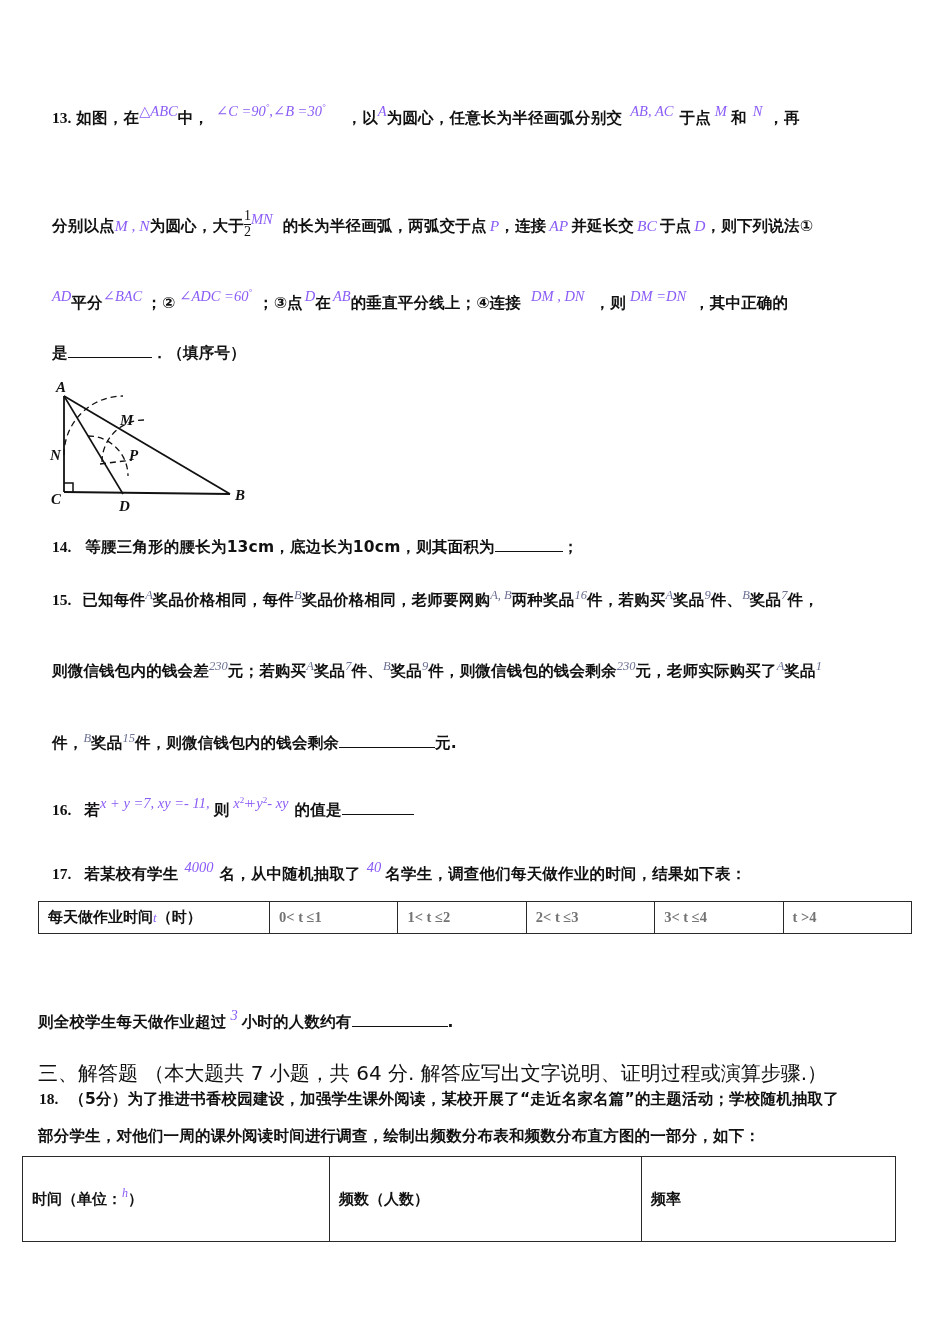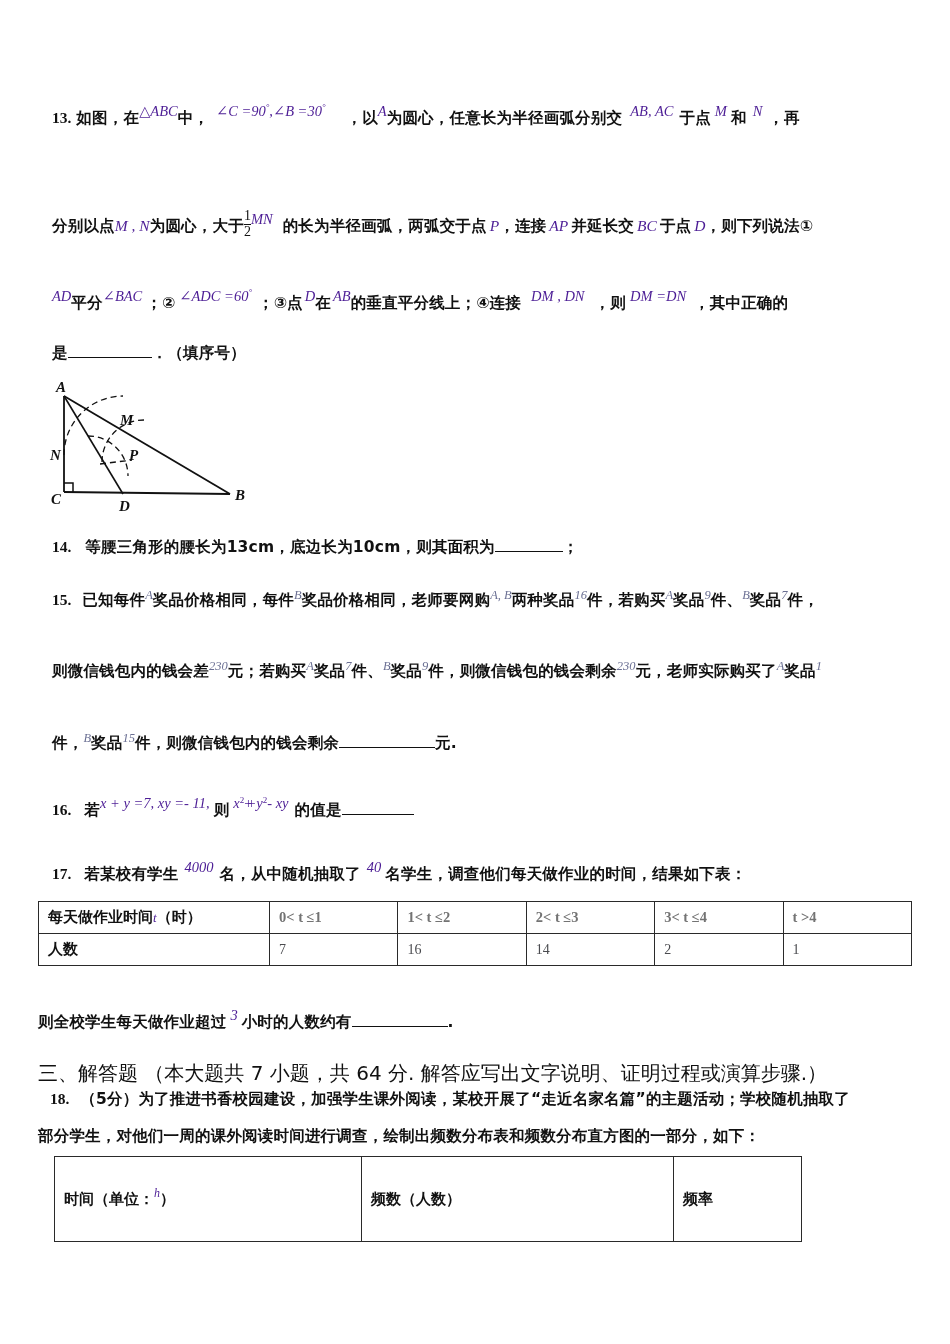--- a/index.html
+++ b/index.html
@@ -36,21 +36,21 @@
   }
   .num {
     font-family: "Liberation Serif", "DejaVu Serif", serif;
     font-weight: 700;
   }
   
   .mi {
     font-family: "Liberation Serif", "DejaVu Serif", serif;
     font-style: italic;
     font-weight: 400;
-    color: #4c1d95;
+    color: #8b5cf6;
   }
   .mi-up {
     font-family: "Liberation Serif", "DejaVu Serif", serif;
     font-style: normal;
     font-weight: 400;
   }
   
   .sup {
     position: relative;
     top: -7px;
@@ -219,46 +219,38 @@
   <table class="grid" style="left:38px; top:901px; width:874px;">
     <tbody>
         <tr>
       <td class="hdr" style="width:212px;"><span>每天做作业时间</span><span class="mi" style="font-size:13px;">t</span><span>（时）</span></td>
       <td class="rng">0&lt; t ≤1</td>
       <td class="rng">1&lt; t ≤2</td>
       <td class="rng">2&lt; t ≤3</td>
       <td class="rng">3&lt; t ≤4</td>
       <td class="rng">t &gt;4</td>
     </tr>
-    <tr>
-      <td class="hdr">人数</td>
-      <td class="val">7</td>
-      <td class="val">16</td>
-      <td class="val">14</td>
-      <td class="val">2</td>
-      <td class="val">1</td>
-    </tr>
   </tbody>
     </table>
 
   <div class="blk" style="left:38px; top:1015px;">
     <span class="cn">则全校学生每天做作业超过</span><span class="mi sup" style="margin-left:4px;">3</span><span class="cn" style="margin-left:4px;">小时的人数约有</span><span class="fill" style="width:96px;"></span><span class="cn">.</span>
   </div>
 
   <div class="blk" style="left:38px; top:1063px; font-size:20px;">三、解答题 （本大题共 7 小题，共 64 分. 解答应写出文字说明、证明过程或演算步骤.）</div>
 
-  <div class="blk" style="left:50px; top:1091px;">
+  <div class="blk" style="left:39px; top:1091px;">
     <span class="num">18.</span>
     <span class="cn" style="margin-left:6px;">（5分）</span><span class="cn">为了推进书香校园建设，加强学生课外阅读，某校开展了“走近名家名篇”的主题活动；学校随机抽取了</span>
   </div>
   <div class="blk" style="left:38px; top:1129px;">
     <span class="cn">部分学生，对他们一周的课外阅读时间进行调查，绘制出频数分布表和频数分布直方图的一部分，如下：</span>
   </div>
 
-  <table class="grid" style="left:54px; top:1156px; width:748px;">
+  <table class="grid" style="left:22px; top:1156px; width:874px;">
     <tbody>
         <tr>
       <td class="hdr" style="width:288px; height:72px;"><span>时间（单位：</span><span class="mi small-sup" style="font-size:12px; top:-7px;">h</span><span>）</span></td>
       <td class="hdr" style="width:293px;">频数（人数）</td>
       <td class="hdr">频率</td>
     </tr>
   </tbody>
     </table>
 
 </div>

